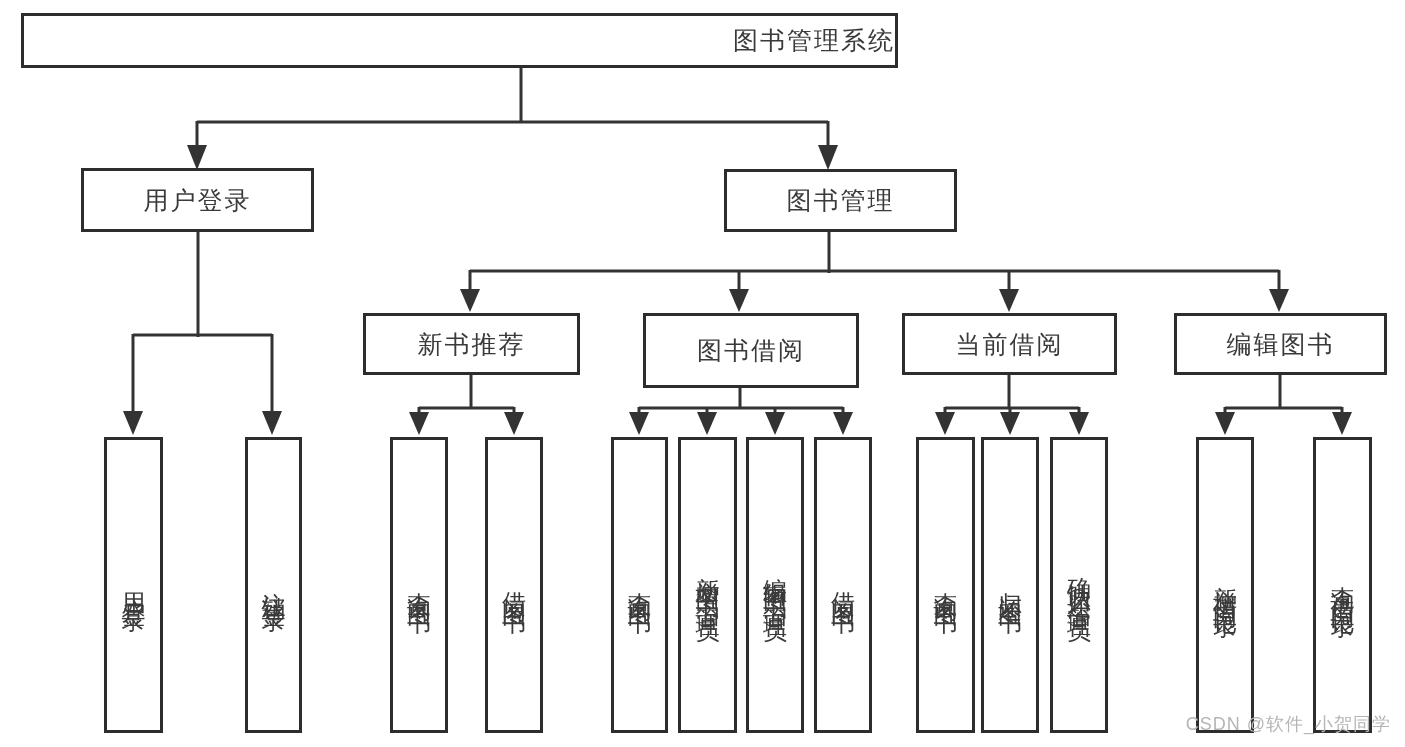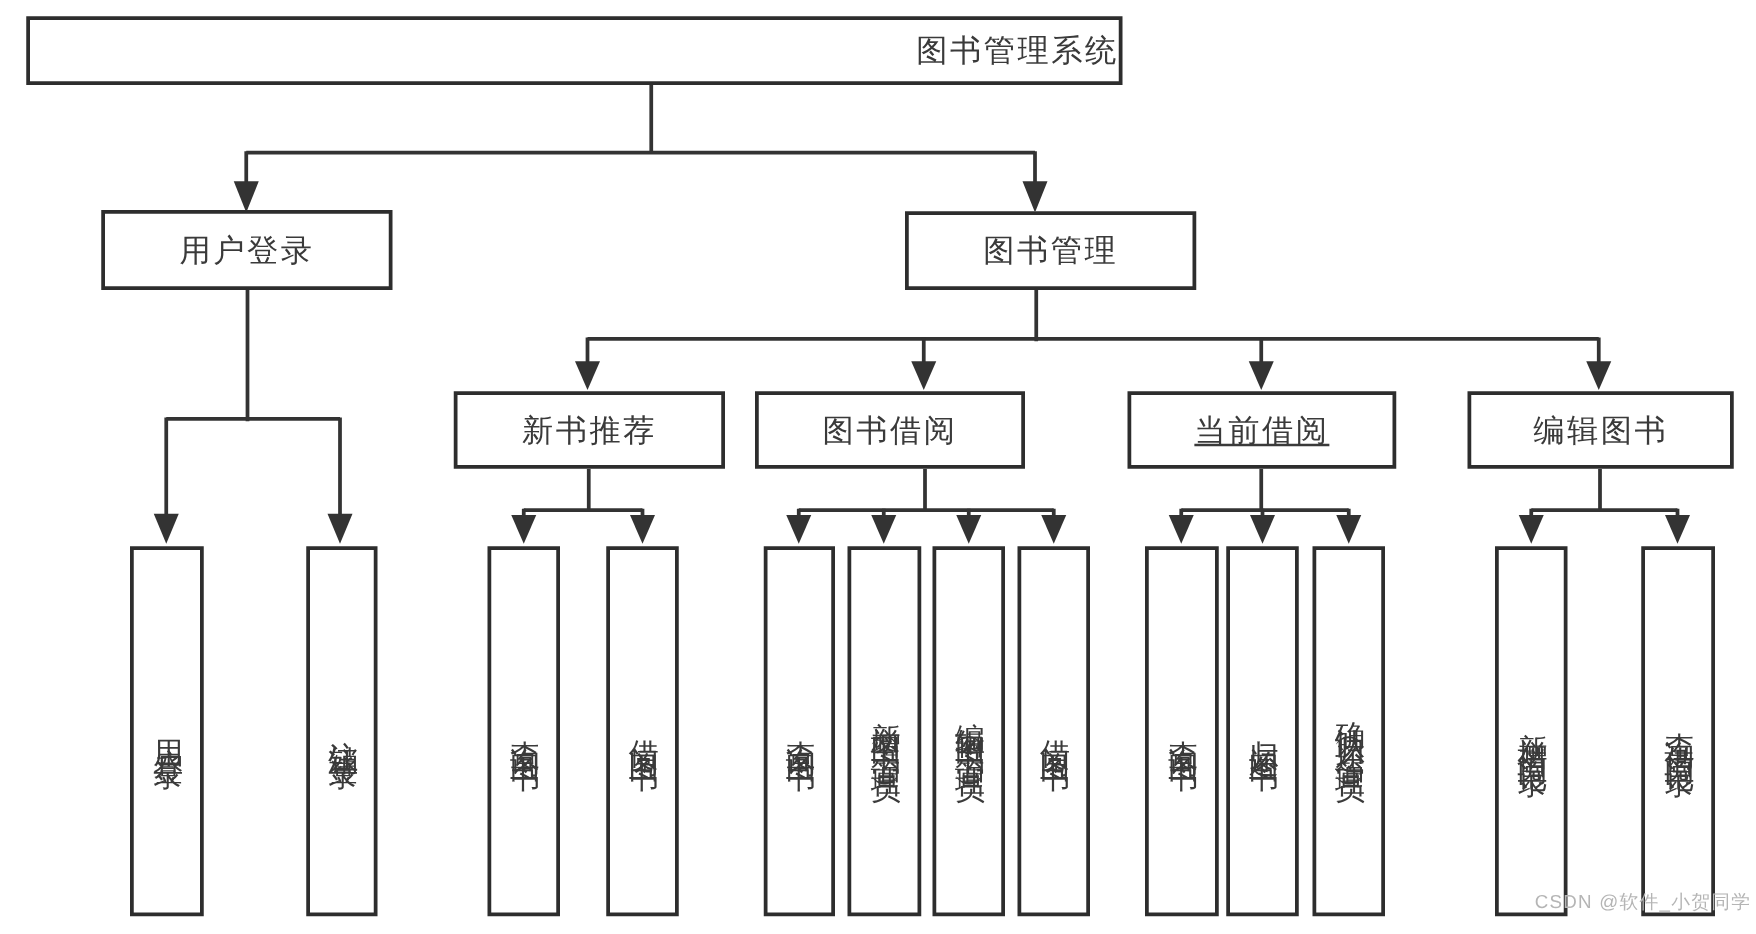--- a/index.html
+++ b/index.html
@@ -39,24 +39,24 @@
   }
   .v-node {
     writing-mode: vertical-rl;
     text-orientation: mixed;
     font-size: 24px;
     letter-spacing: 6px;
     line-height: 1;
   }
   .watermark {
     position: absolute;
-    right: 4px;
+    right: 14px;
     top: 712px;
     z-index: 3;
-    font-size: 15px;
+    font-size: 18px;
     letter-spacing: 1px;
     color: #b5b5b5;
     white-space: nowrap;
   }
 </style>
 </head>
 <body>
 
 <svg id="wires" width="1405" height="747" viewBox="0 0 1405 747" xmlns="http://www.w3.org/2000/svg">
   <g stroke="#333333" stroke-width="3" fill="none">
@@ -138,24 +138,24 @@
 <div class="node h-node" style="left:81px; top:168px; width:233px; height:64px;">
   <span>用户登录</span>
 </div>
 <div class="node h-node" style="left:712px; top:169px; width:233px; height:63px;margin-left:12px;">
   <span>图书管理</span>
 </div>
 
 <div class="node h-node" style="left:363px; top:313px; width:217px; height:62px;justify-content:center;">
   <span>新书推荐</span>
 </div>
-<div class="node h-node" style="left:604px; top:313px; width:216px; height:62px;">
+<div class="node h-node" style="left:643px; top:313px; width:216px; height:75px;">
   <span>图书借阅</span>
 </div>
-<div class="node h-node" style="left:902px; top:313px; width:215px; height:62px;text-decoration:underline;">
+<div class="node h-node" style="left:902px; top:313px; width:215px; height:62px;">
   <span>当前借阅</span>
 </div>
 <div class="node h-node" style="left:1174px; top:313px; width:213px; height:62px;">
   <span>编辑图书</span>
 </div>
 
 <div class="node v-node" style="left:104px; top:437px; width:59px; height:296px;">
   <span>用户登录</span>
 </div>
 <div class="node v-node" style="left:245px; top:437px; width:57px; height:296px;">

